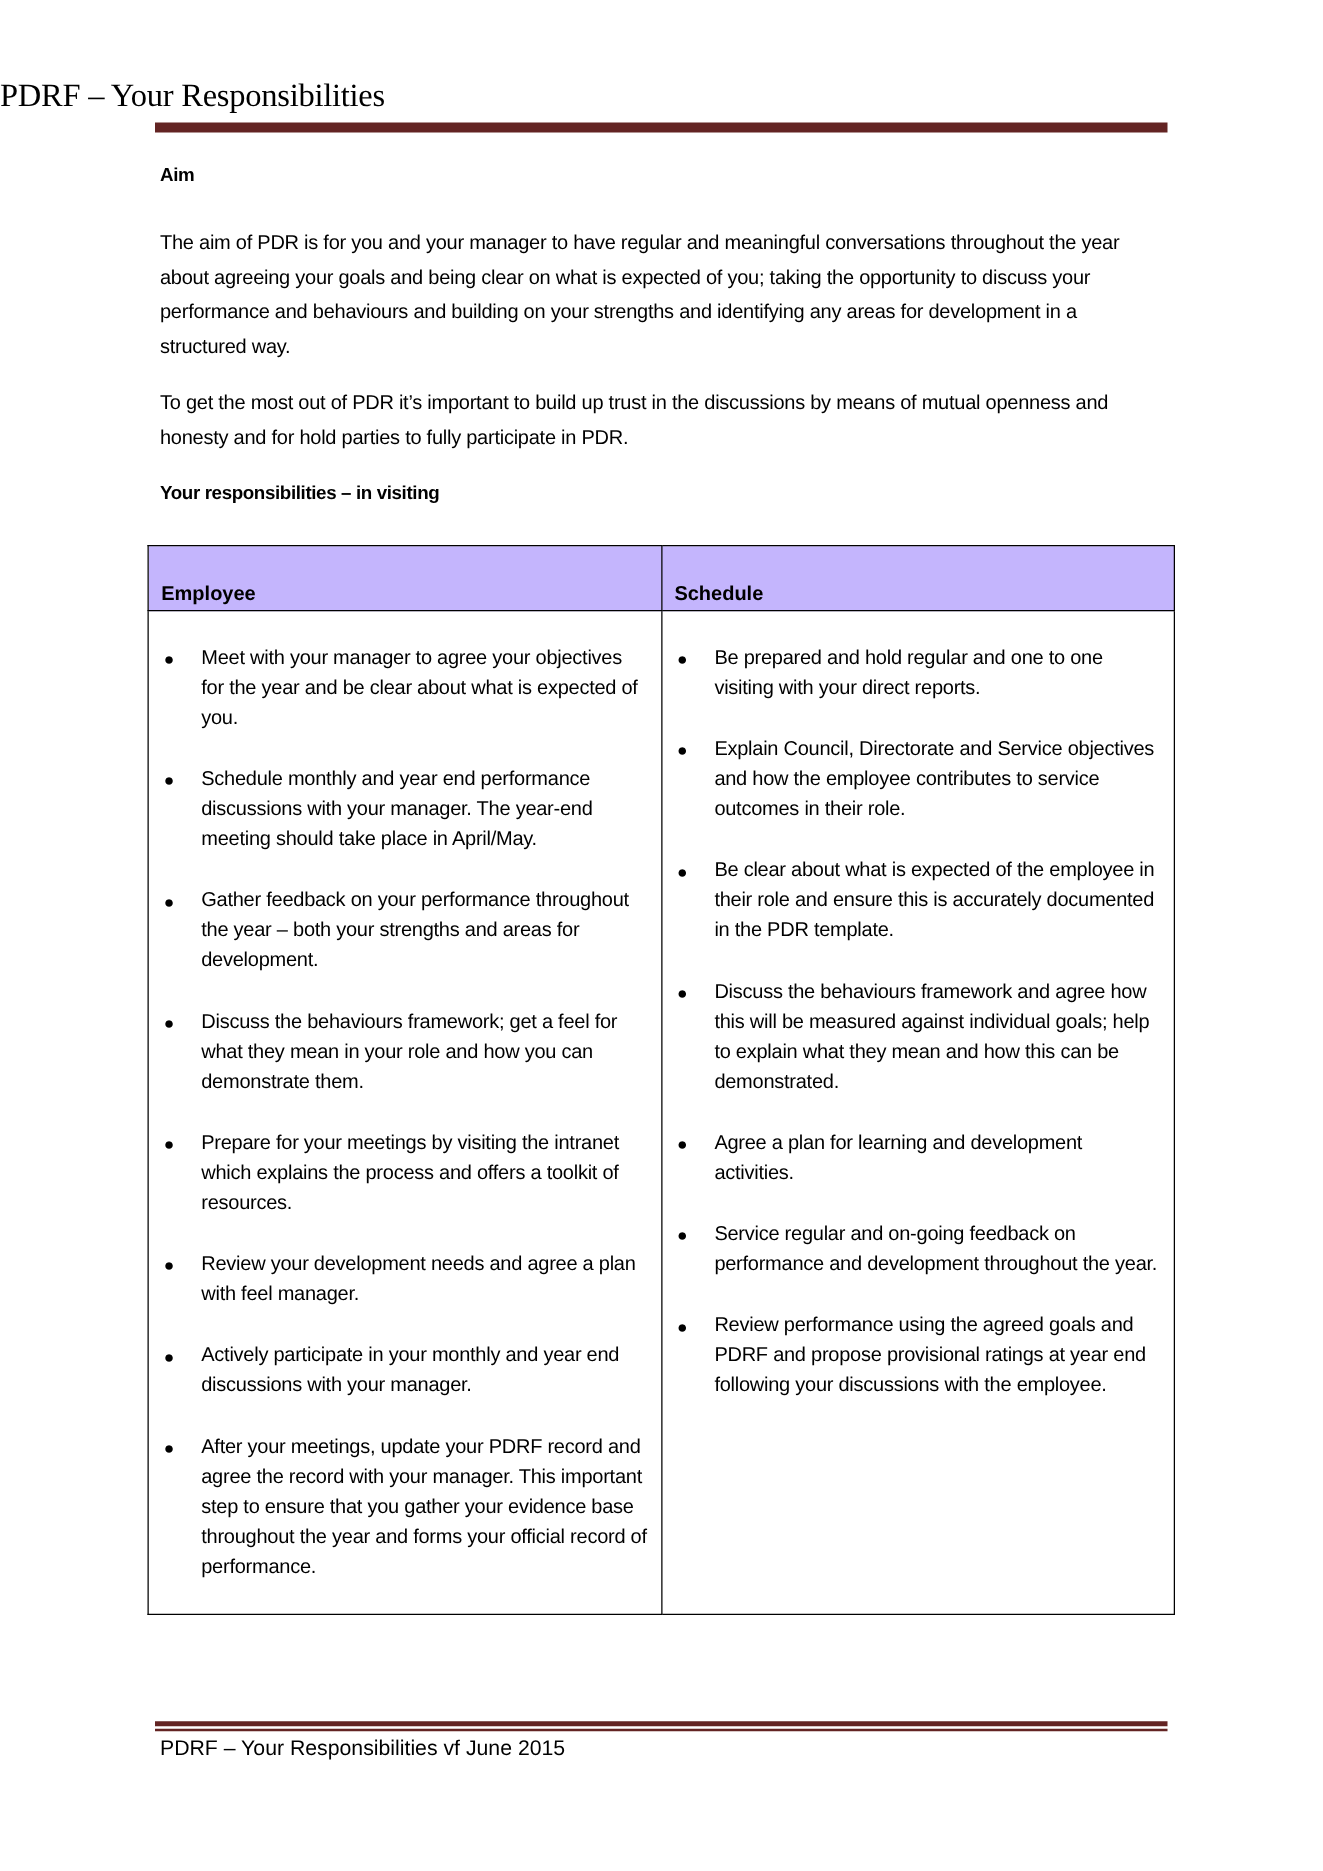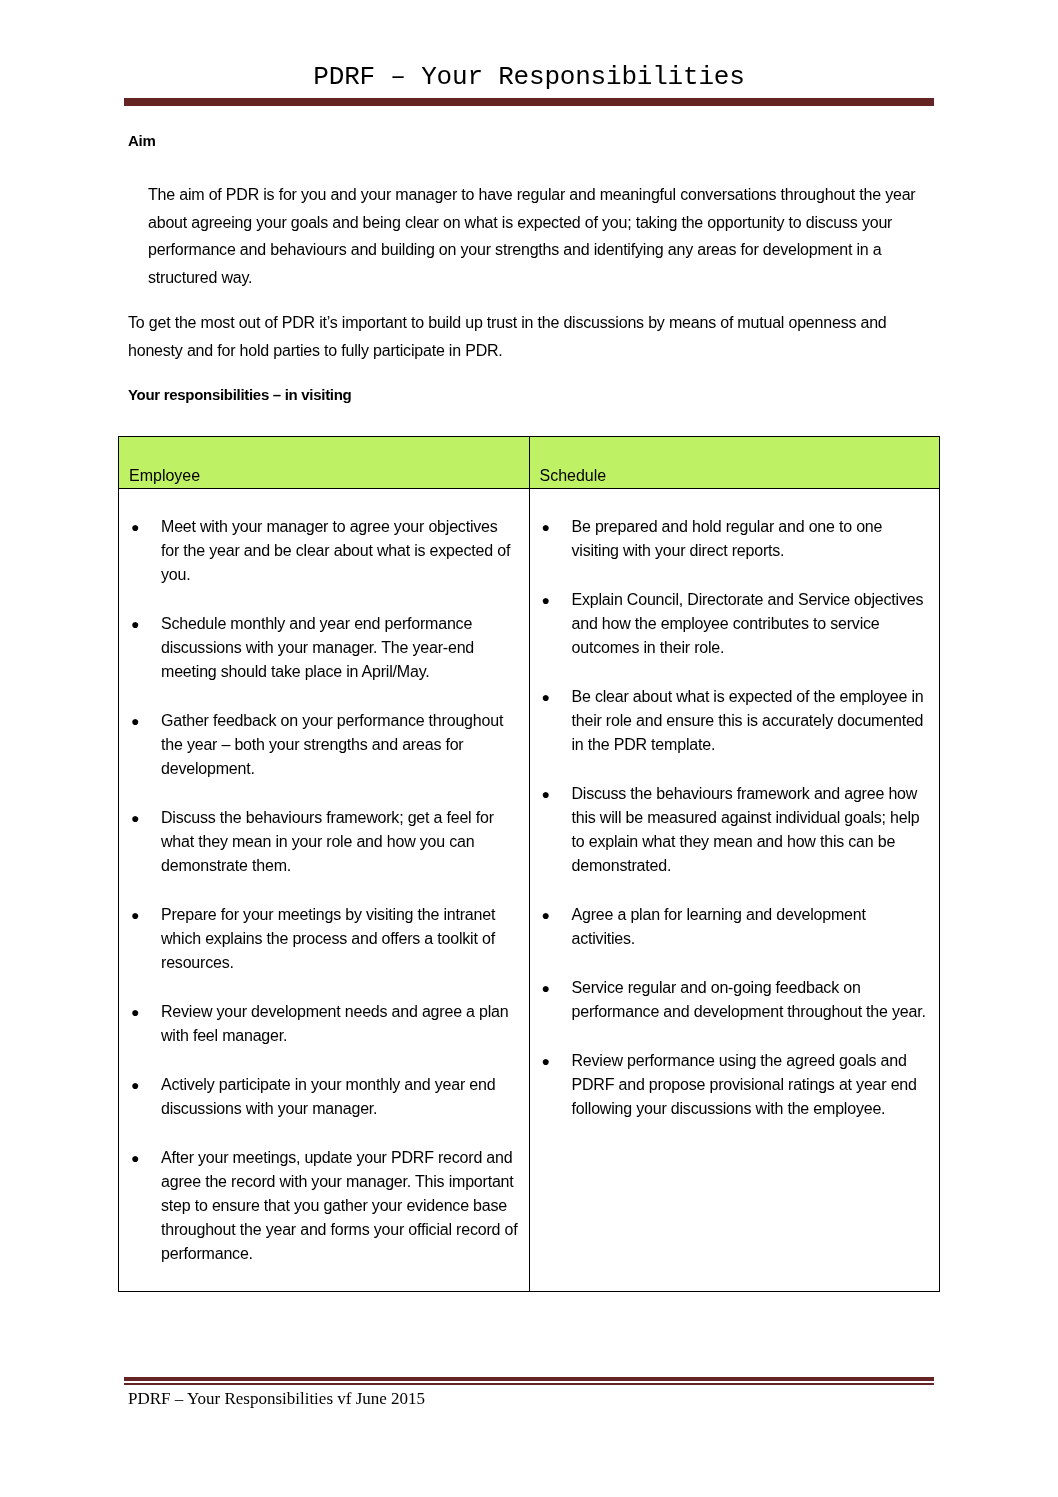--- a/index.html
+++ b/index.html
@@ -1,38 +1,38 @@
 <!DOCTYPE html>
 <html><head>
 <meta charset="utf-8">
 <style>
   html, body { margin: 0; padding: 0; background: #ffffff; }
   body { width: 1058px; height: 1497px; position: relative; overflow: hidden; font-family: "Liberation Sans", sans-serif; color: #000; }
-  .page-title { position: absolute; left: 0; width: 1058px; top: 62px; text-align: center; font-family: Liberation Mono, monospace; font-size: 26px; letter-spacing: -0.2px; }
+  .page-title { position: absolute; left: 0; width: 1058px; top: 62px; text-align: left; font-family: Liberation Serif, serif; font-size: 26px; letter-spacing: -0.2px; }
   .header-rule { position: absolute; left: 124px; width: 810px; top: 98px; height: 8px; background: #632423; }
   .h2 { position: absolute; left: 128px; font-weight: bold; font-size: 15px; letter-spacing: -0.3px; }
   .para { position: absolute; left: 128px; width: 790px; font-size: 16px; line-height: 27.5px; letter-spacing: -0.2px; }
   table.resp { position: absolute; left: 118px; top: 436px; width: 822px; border-collapse: collapse; font-size: 16px; }
-  table.resp th { background: #bef264; text-align: left; font-weight: normal; height: 48px; vertical-align: bottom; padding: 0 10px 3px 10px; border: 1.5px solid #000; width: 50%; }
+  table.resp th { background: #c4b5fd; text-align: left; font-weight: bold; height: 48px; vertical-align: bottom; padding: 0 10px 3px 10px; border: 1.5px solid #000; width: 50%; }
   table.resp td { vertical-align: top; border: 1.5px solid #000; padding: 26px 10px 0 10px; height: 768px; }
   ul.items { list-style: none; margin: 0; padding: 0; }
   ul.items li { position: relative; padding-left: 32px; line-height: 24px; margin-bottom: 25px; letter-spacing: -0.2px; }
   ul.items li .bullet { position: absolute; left: 2px; top: 0; font-size: 14px; }
   .footer-rule1 { position: absolute; left: 124px; width: 810px; top: 1377px; height: 4px; background: #632423; }
   .footer-rule2 { position: absolute; left: 124px; width: 810px; top: 1383px; height: 1.5px; background: #632423; }
-  .footer-text { position: absolute; left: 128px; top: 1389px; font-family: Liberation Serif, serif; font-size: 17px; }
+  .footer-text { position: absolute; left: 128px; top: 1389px; font-family: Liberation Sans, sans-serif; font-size: 17px; }
 </style>
 </head>
 <body>
 
 <div class="page-title">PDRF – Your Responsibilities</div>
 <div class="header-rule"></div>
 
 <div class="h2" style="top:132px;">Aim</div>
-<div class="para" style="top:181px;margin-left:20px;">The aim of PDR is for you and your manager to have regular and meaningful conversations throughout the year about agreeing your goals and being clear on what is expected of you; taking the opportunity to discuss your performance and behaviours and building on your strengths and identifying any areas for development in a structured way.</div>
+<div class="para" style="top:181px;">The aim of PDR is for you and your manager to have regular and meaningful conversations throughout the year about agreeing your goals and being clear on what is expected of you; taking the opportunity to discuss your performance and behaviours and building on your strengths and identifying any areas for development in a structured way.</div>
 <div class="para" style="top:309px;">To get the most out of PDR it’s important to build up trust in the discussions by means of mutual openness and honesty and for hold parties to fully participate in PDR.</div>
 
 <div class="h2" style="top:386px;">Your responsibilities – in visiting</div>
 
 <table class="resp">
   <thead>
     <tr>
       <th>Employee</th>
       <th>Schedule</th>
     </tr>

